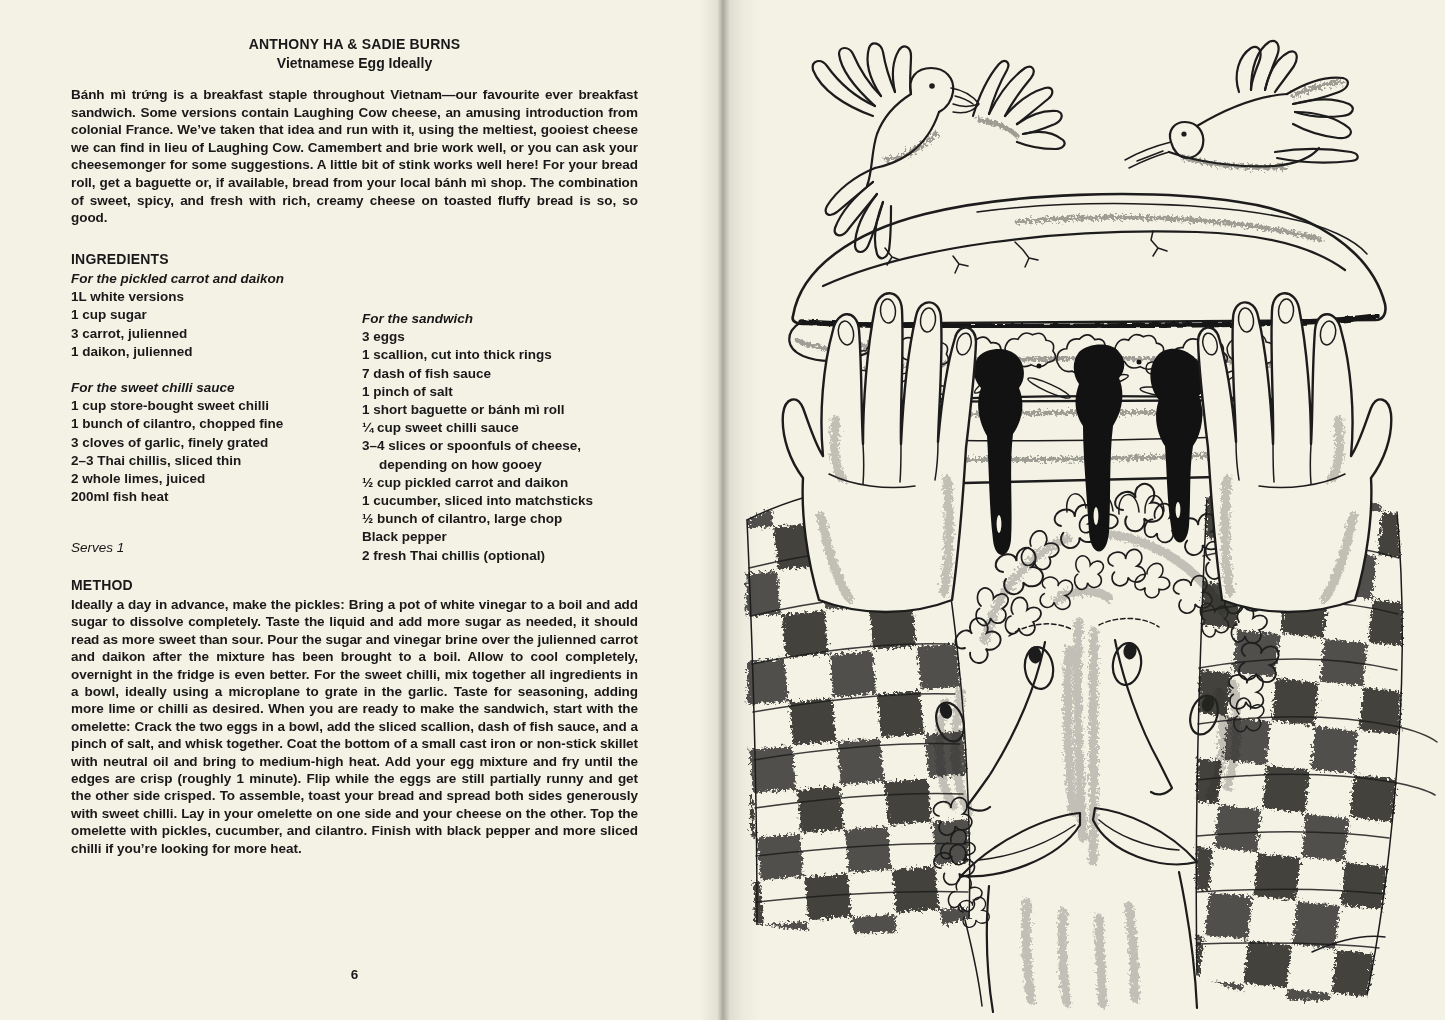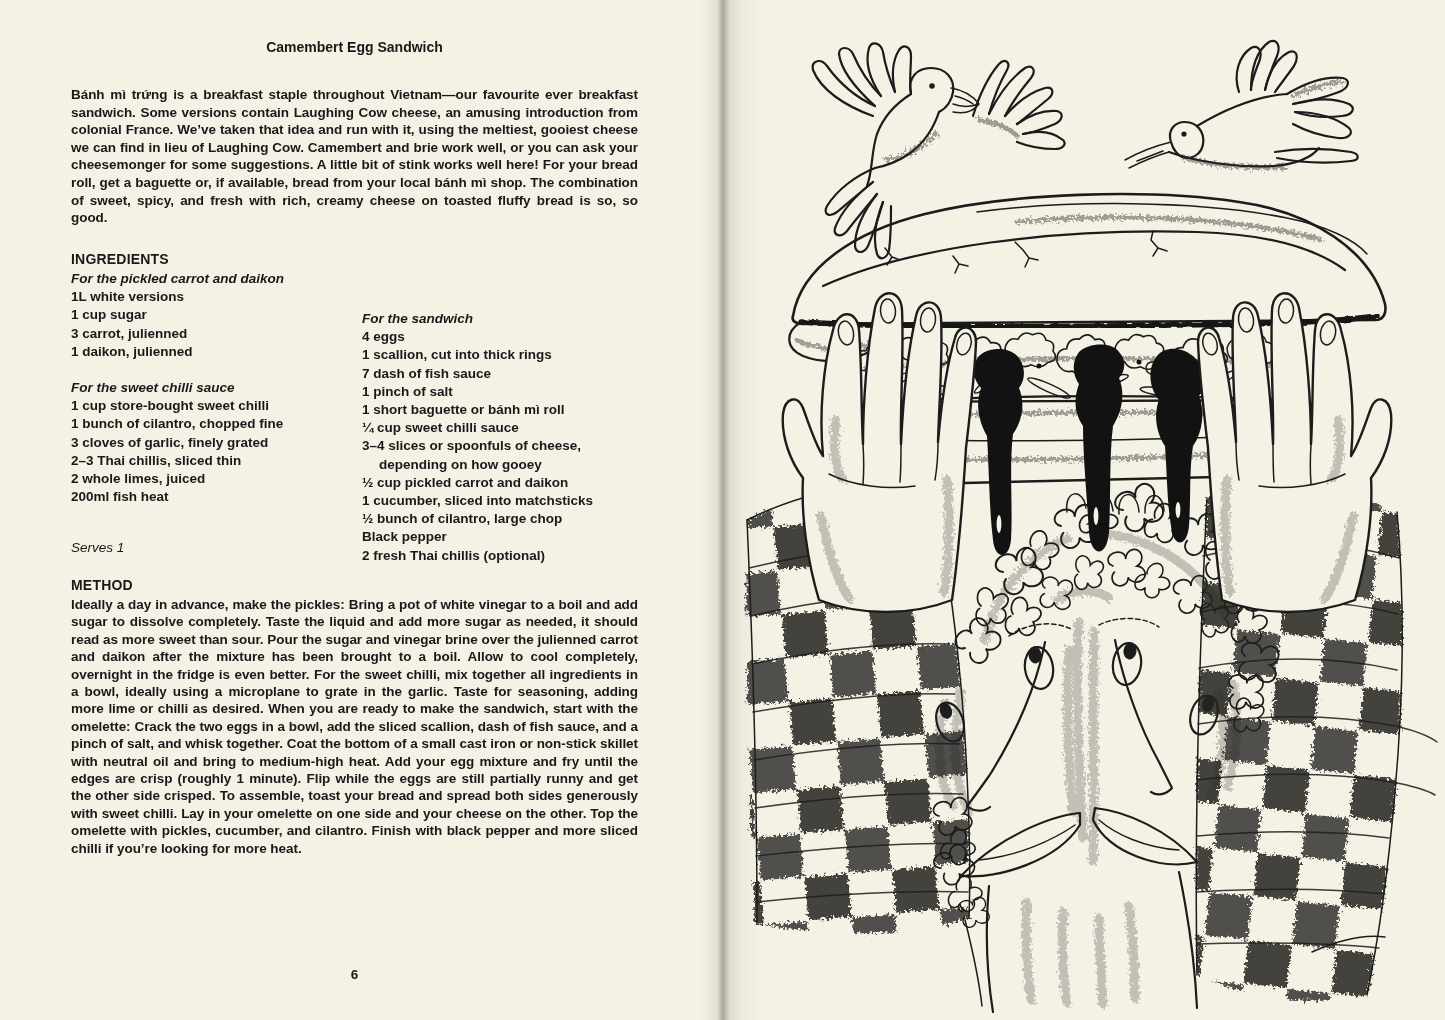--- a/index.html
+++ b/index.html
@@ -62,21 +62,22 @@
   svg .curl{fill:none;stroke:#1c1c1c;stroke-width:1.7;stroke-linecap:round;}
 </style>
 </head>
 <body>
 
 <div class="spread">
 
   <div class="left-page">
 
     <div class="hdr">
-      <div class="hdr-title">Camembert Egg Sandwich</div>
+      <div class="hdr-author">ANTHONY HA &amp; SADIE BURNS</div>
+      <div class="hdr-title">Vietnamese Egg Ideally</div>
     </div>
 
     <div class="intro">Bánh mì trứng is a breakfast staple throughout Vietnam—our favourite ever breakfast sandwich. Some versions contain Laughing Cow cheese, an amusing introduction from colonial France. We’ve taken that idea and run with it, using the meltiest, gooiest cheese we can find in lieu of Laughing Cow. Camembert and brie work well, or you can ask your cheesemonger for some suggestions. A little bit of stink works well here! For your bread roll, get a baguette or, if available, bread from your local bánh mì shop. The combination of sweet, spicy, and fresh with rich, creamy cheese on toasted fluffy bread is so, so good.</div>
 
     <div class="sec-h ing-h">INGREDIENTS</div>
 
     <div class="col col-left">
       <div class="ing grp-h">For the pickled carrot and daikon</div>
       <div class="ing">1L white versions</div>
       <div class="ing">1 cup sugar</div>
@@ -87,21 +88,21 @@
       <div class="ing">1 cup store-bought sweet chilli</div>
       <div class="ing">1 bunch of cilantro, chopped fine</div>
       <div class="ing">3 cloves of garlic, finely grated</div>
       <div class="ing">2–3 Thai chillis, sliced thin</div>
       <div class="ing">2 whole limes, juiced</div>
       <div class="ing">200ml fish heat</div>
     </div>
 
     <div class="col col-right">
       <div class="ing grp-h">For the sandwich</div>
-      <div class="ing">4 eggs</div>
+      <div class="ing">3 eggs</div>
       <div class="ing">1 scallion, cut into thick rings</div>
       <div class="ing">7 dash of fish sauce</div>
       <div class="ing">1 pinch of salt</div>
       <div class="ing">1 short baguette or bánh mì roll</div>
       <div class="ing">¼ cup sweet chilli sauce</div>
       <div class="ing">3–4 slices or spoonfuls of cheese,</div>
       <div class="ing indent">depending on how gooey</div>
       <div class="ing">½ cup pickled carrot and daikon</div>
       <div class="ing">1 cucumber, sliced into matchsticks</div>
       <div class="ing">½ bunch of cilantro, large chop</div>

